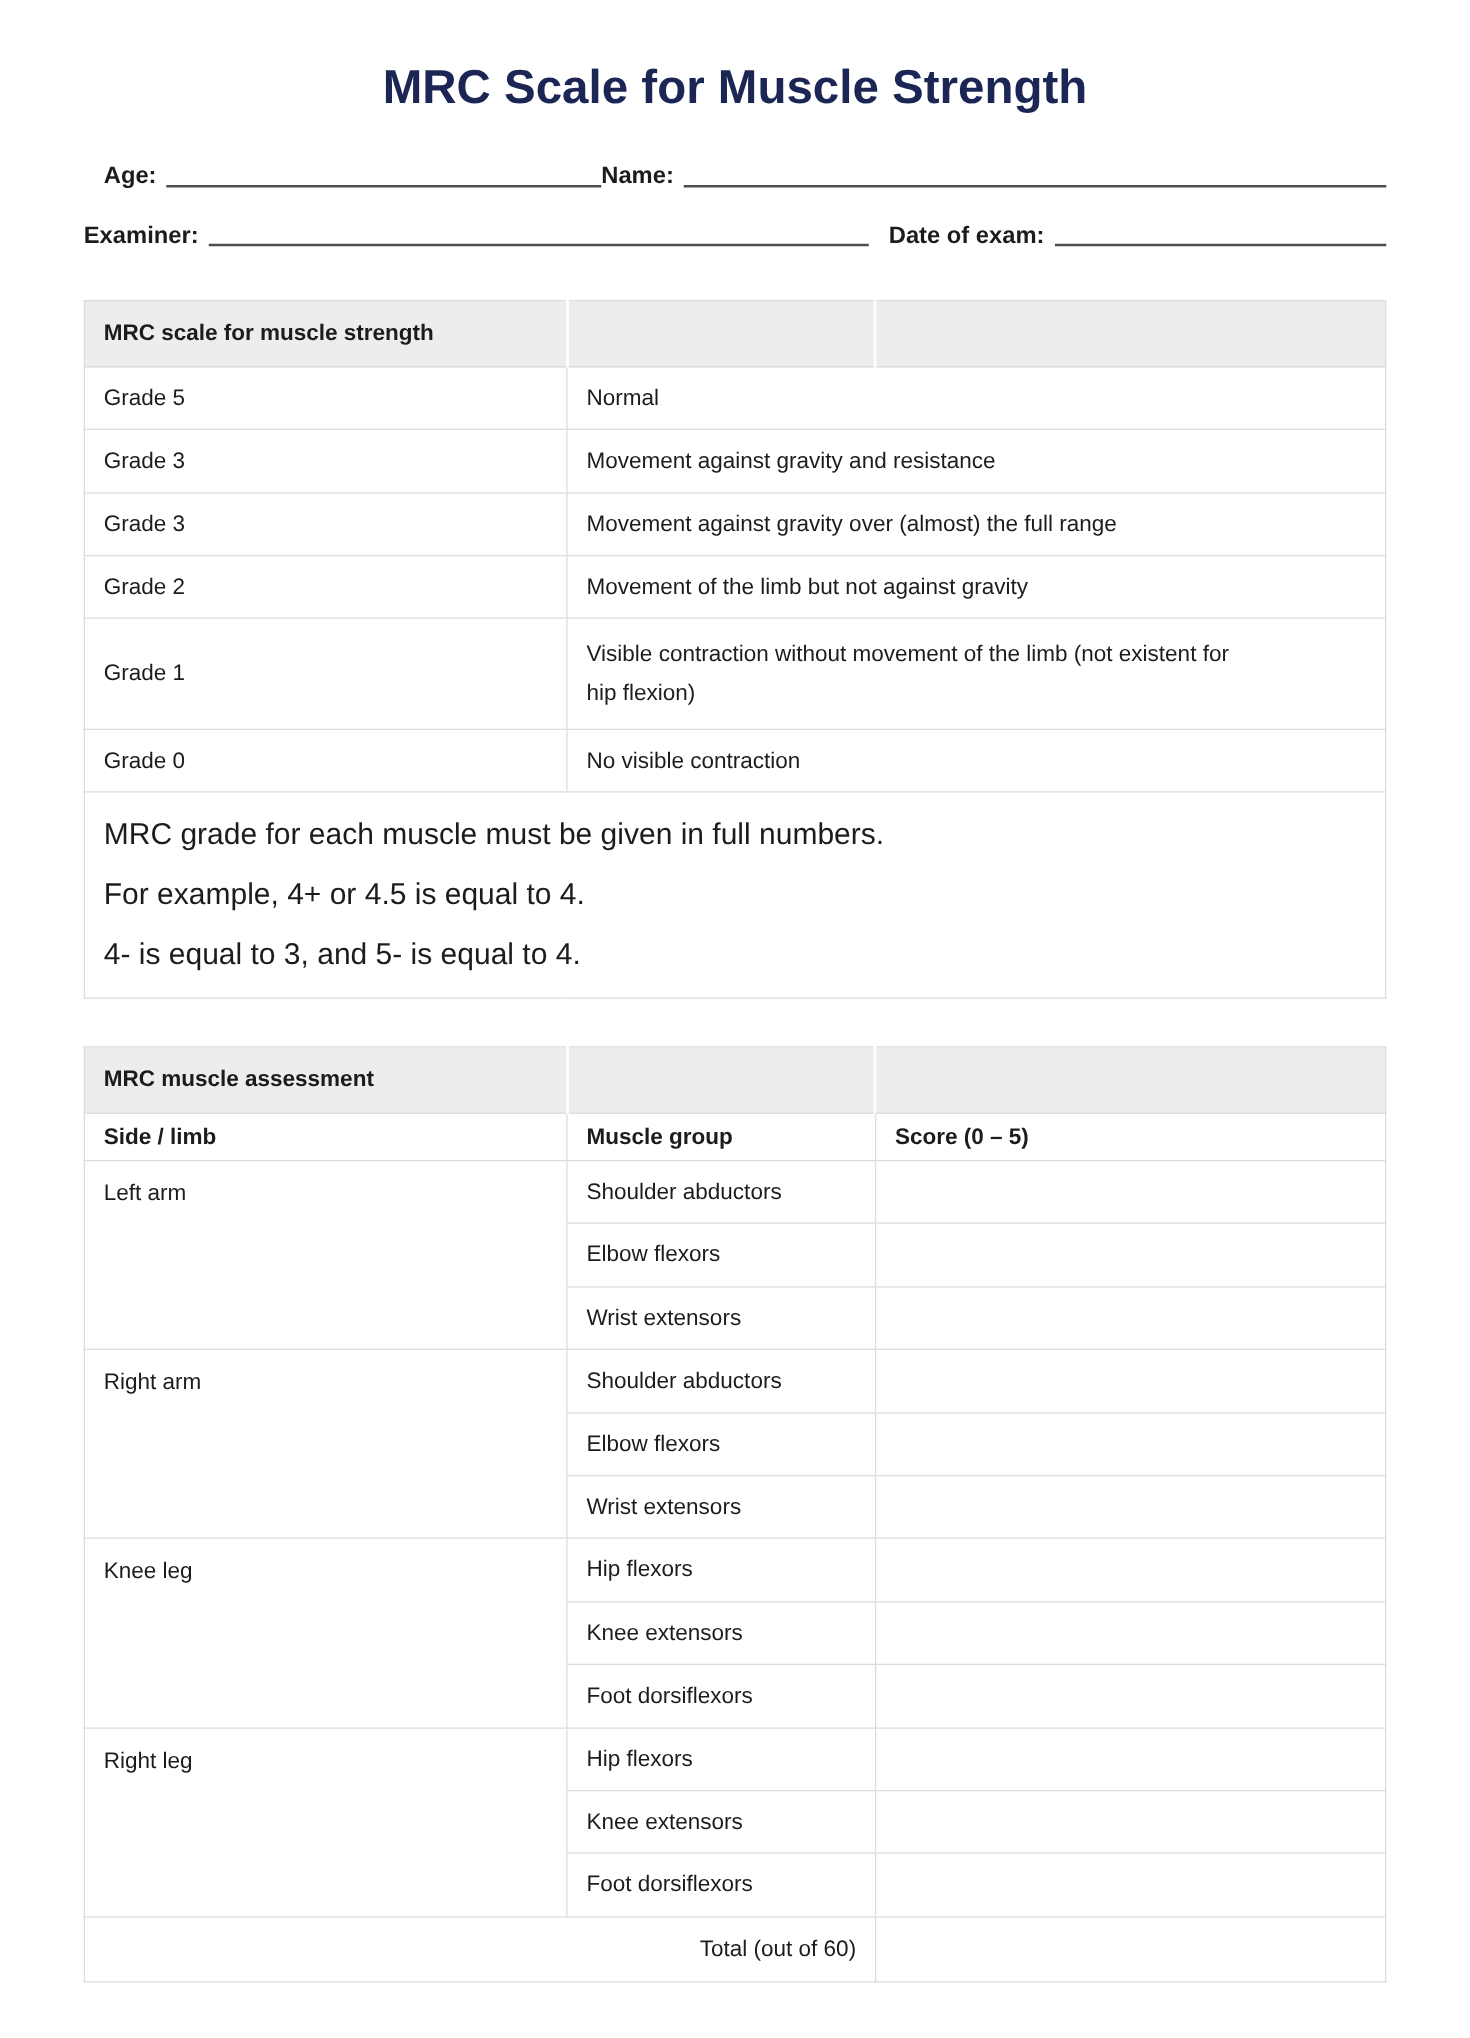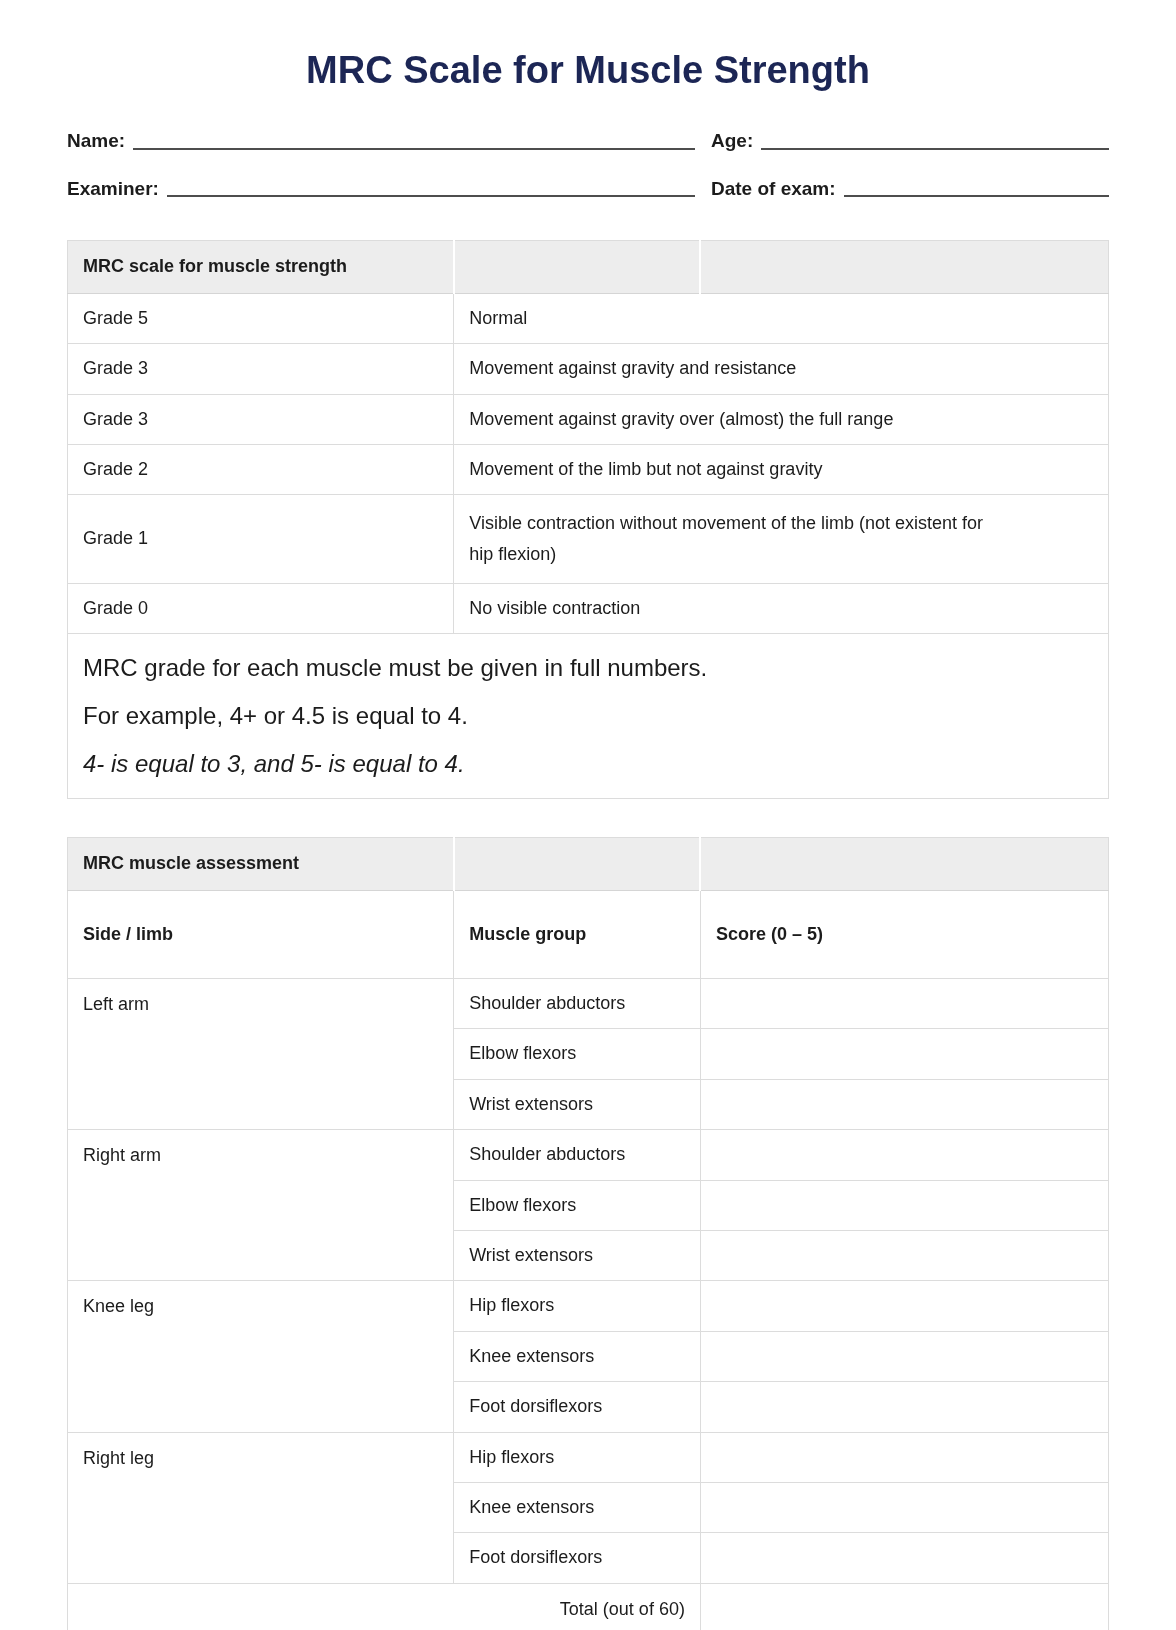--- a/index.html
+++ b/index.html
@@ -70,57 +70,57 @@
     background: #ededed;
     font-weight: bold;
     padding: 14px 15px;
     border-bottom-color: #d5d5d5;
   }
   tr.gray-header td + td {
     border-left: 2px solid #ffffff;
   }
   tr.col-header td {
     font-weight: bold;
-    padding: 32px 15px;
+    padding: 7px 15px;
     margin-top: 28px;
   }
   td.two-line div {
     line-height: 1.7;
     max-width: 530px;
   }
   td.note-cell {
     padding: 20px 15px 14px 15px;
   }
   td.note-cell p {
     font-size: 24px;
     line-height: 1.2;
     margin-bottom: 19px;
   }
-  td.note-cell p:last-child { margin-bottom: 6px; font-style: italic; }
+  td.note-cell p:last-child { margin-bottom: 6px; }
   td.limb-cell {
     vertical-align: top;
     padding-top: 14px;
   }
   td.score-cell { background: #ffffff; }
   td.total-cell { padding: 14px 15px; text-align: right; }
 </style>
 </head>
 <body>
 
 <div class="page">
 
   <h1 class="doc-title">MRC Scale for Muscle Strength</h1>
 
   <div class="field-row">
+    <div class="field field-right">
+      <span class="field-label">Age:</span>
+      <span class="field-line"></span>
+    </div>
     <div class="field field-left">
       <span class="field-label">Name:</span>
-      <span class="field-line"></span>
-    </div>
-    <div class="field field-right">
-      <span class="field-label">Age:</span>
       <span class="field-line"></span>
     </div>
   </div>
 
   <div class="field-row">
     <div class="field field-left">
       <span class="field-label">Examiner:</span>
       <span class="field-line"></span>
     </div>
     <div class="field field-right">

